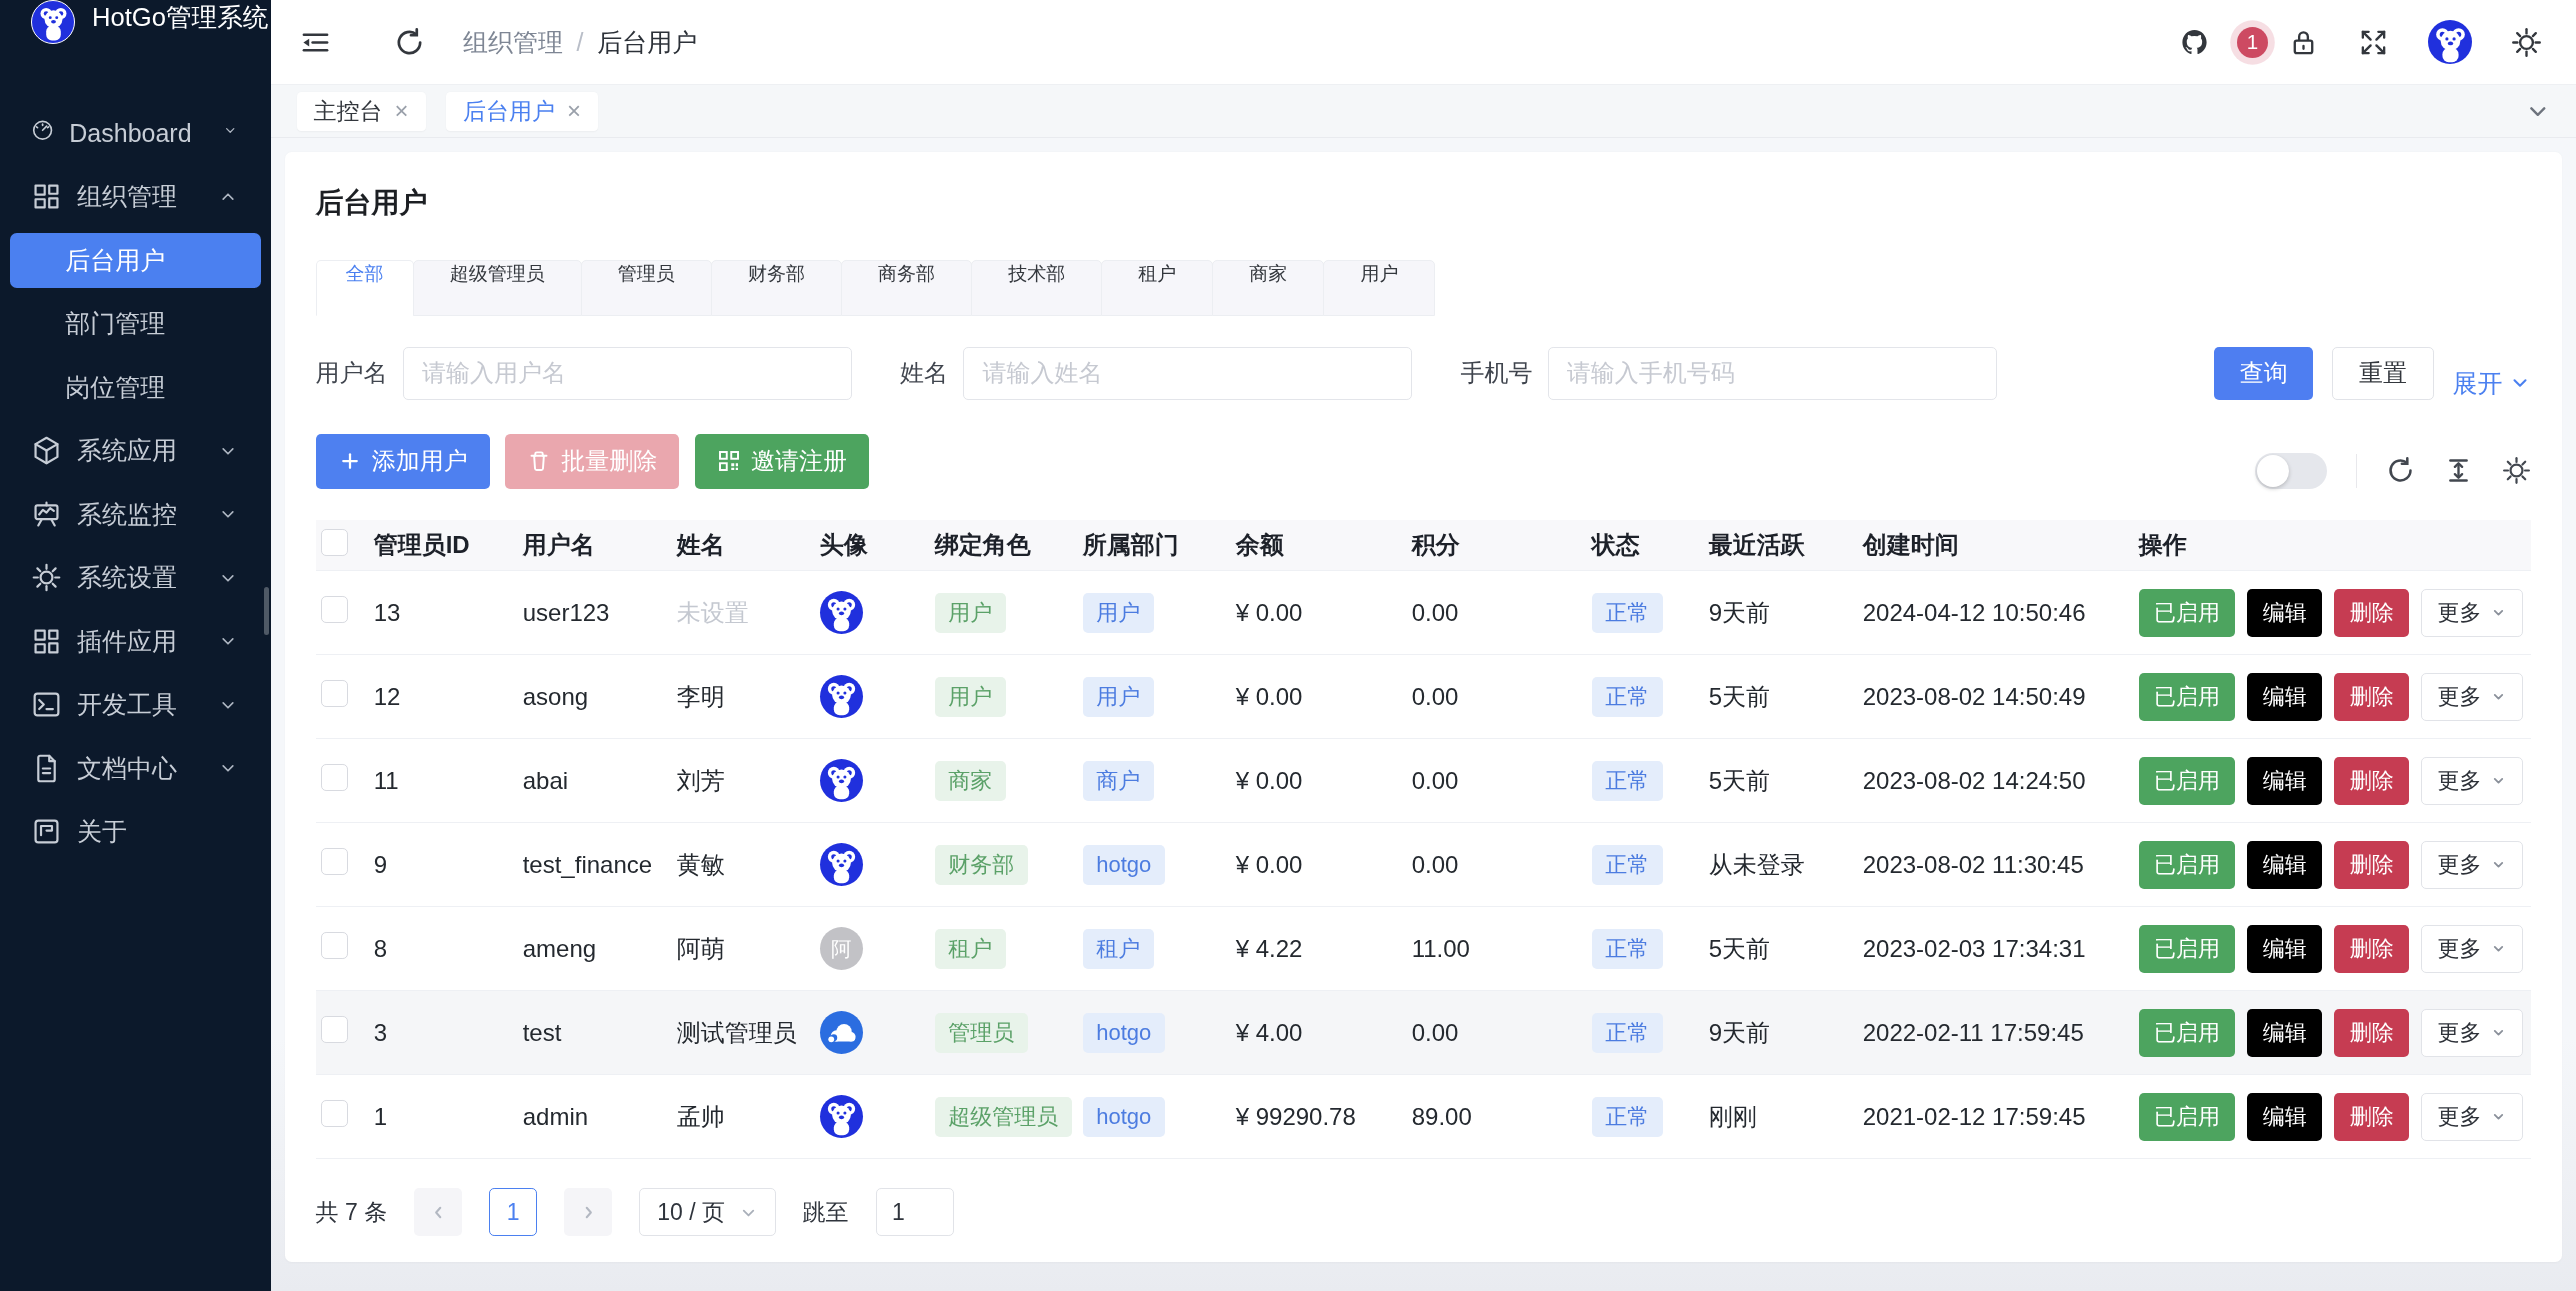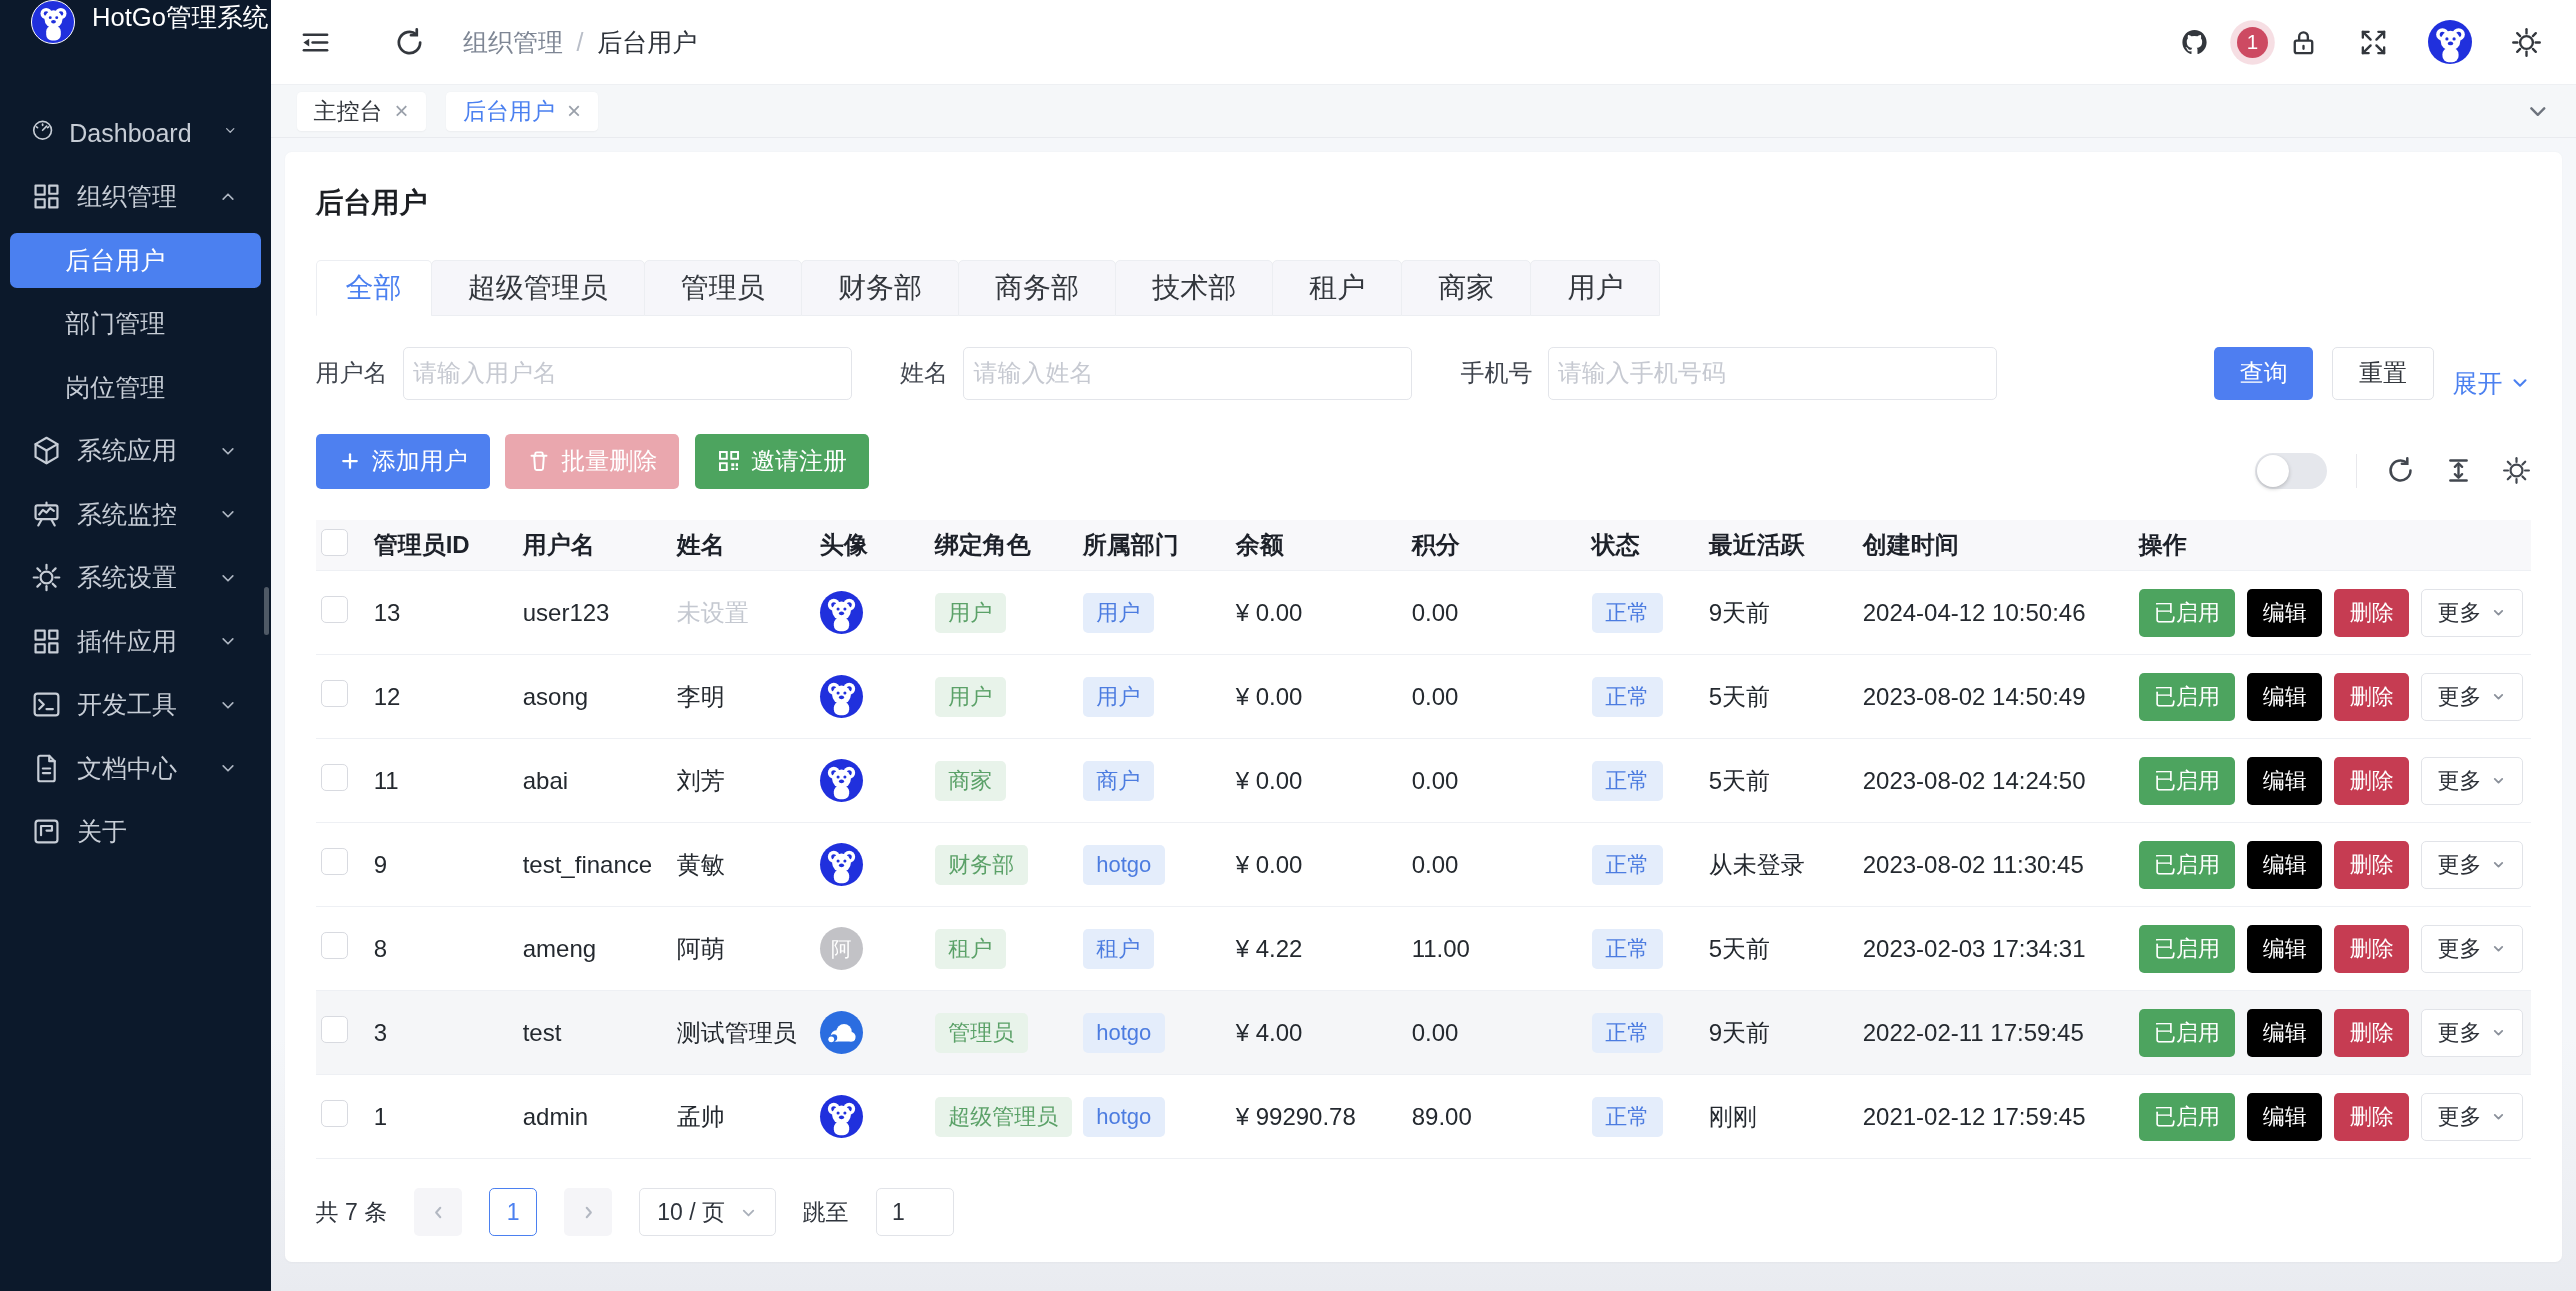--- a/index.html
+++ b/index.html
@@ -52,30 +52,30 @@
   .tab-close{ color:#9aa0aa; font-size:24px; line-height:1; cursor:pointer; }
   .tabbar-chevron{ margin-left:auto; width:25.6px; height:25.6px; color:#6d737d; cursor:pointer; }
 
   
   .content{ flex:1; padding:13.6px; background:linear-gradient(#f5f7fa 78%, #e9ebf0); overflow:hidden; }
   .card{ background:#fff; border-radius:6.8px; padding:25.6px 31px 25.6px 31px; box-shadow:0 0.9px 2.6px rgba(0,0,0,.03); }
   .page-title{ font-size:28px; font-weight:bold; color:#1c1f23; margin-top:6.8px; }
 
   
   .ftabs{ display:flex; margin-top:38px; }
-  .ftab{ height:56px; padding:0 36px; display:flex; align-items:center; background:#f6f6fa; border:0.9px solid #eceef2; margin-left:-0.9px; font-size:28px; color:#33373d; cursor:pointer; border-radius:5.1px 5.1px 0 0; }
+  .ftab{ height:56px; padding:0 36px; display:flex; align-items:flex-start; background:#f6f6fa; border:0.9px solid #eceef2; margin-left:-0.9px; font-size:19px; color:#33373d; cursor:pointer; border-radius:5.1px 5.1px 0 0; }
   .ftab:first-child{ margin-left:0; padding:0 29px; }
   .ftab.active{ background:#fff; border-bottom-color:#fff; color:#4b80f0; }
 
   
   .search-row{ display:flex; align-items:center; margin-top:31px; }
   .search-fields{ display:flex; gap:48px; }
   .field{ display:flex; align-items:center; gap:15.4px; }
   .field label{ color:#40454e; font-size:24px; white-space:nowrap; }
-  .field input{ width:449px; height:53px; border:0.9px solid #e3e5ea; border-radius:5.1px; padding:0 9px; font-size:24px; color:#24292f; outline:none; font-family:inherit; }
+  .field input{ width:449px; height:53px; border:0.9px solid #e3e5ea; border-radius:5.1px; padding:0 18px; font-size:24px; color:#24292f; outline:none; font-family:inherit; }
   .field input::placeholder{ color:#c6c9d1; }
   .search-actions{ margin-left:auto; display:flex; align-items:flex-end; gap:19px; }
   .btn{ border:none; border-radius:5.1px; font-size:24px; font-family:inherit; cursor:pointer; display:inline-flex; align-items:center; justify-content:center; gap:10.2px; }
   .btn-primary{ background:var(--primary); color:#fff; height:53px; padding:0 25.6px; }
   .btn-plain{ background:#fff; color:#33373d; border:0.9px solid var(--border); height:53px; padding:0 25.6px; }
   .expand-link{ color:#4b80f0; display:flex; align-items:center; gap:6.8px; cursor:pointer; font-size:25px; }
   .expand-link svg{ width:22px; height:22px; }
 
   
   .toolbar{ display:flex; align-items:flex-end; margin-top:34px; }

